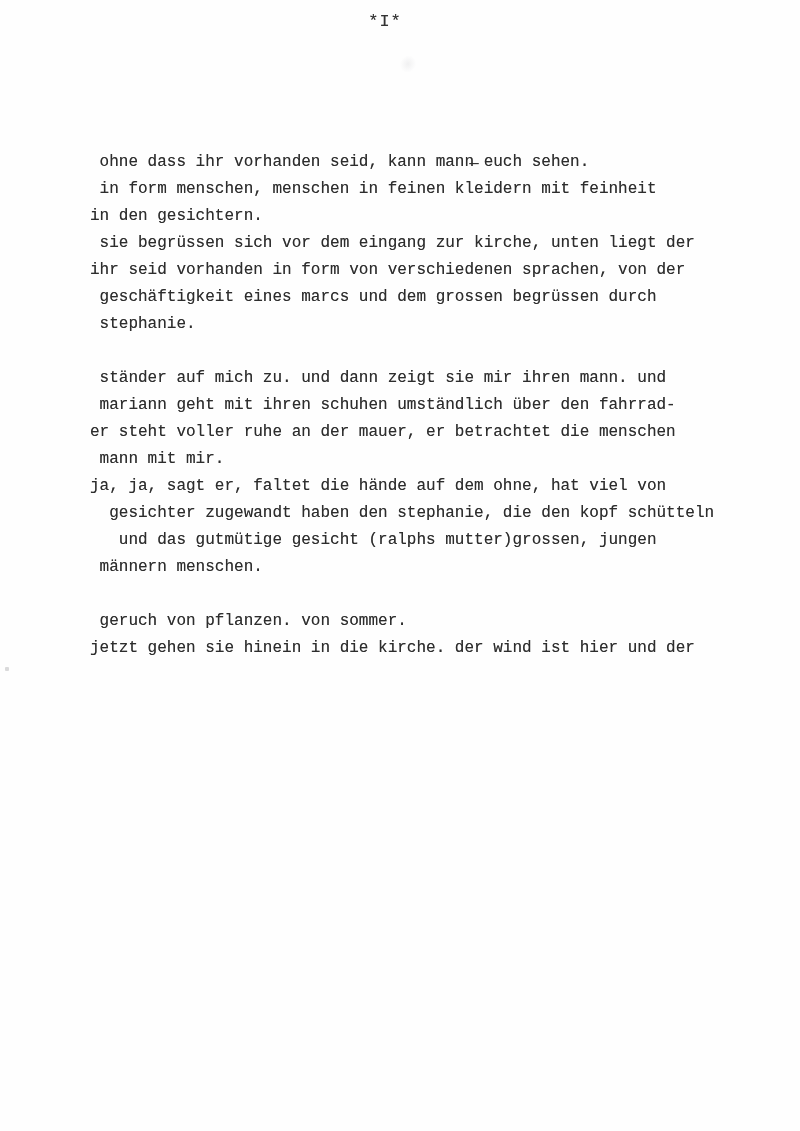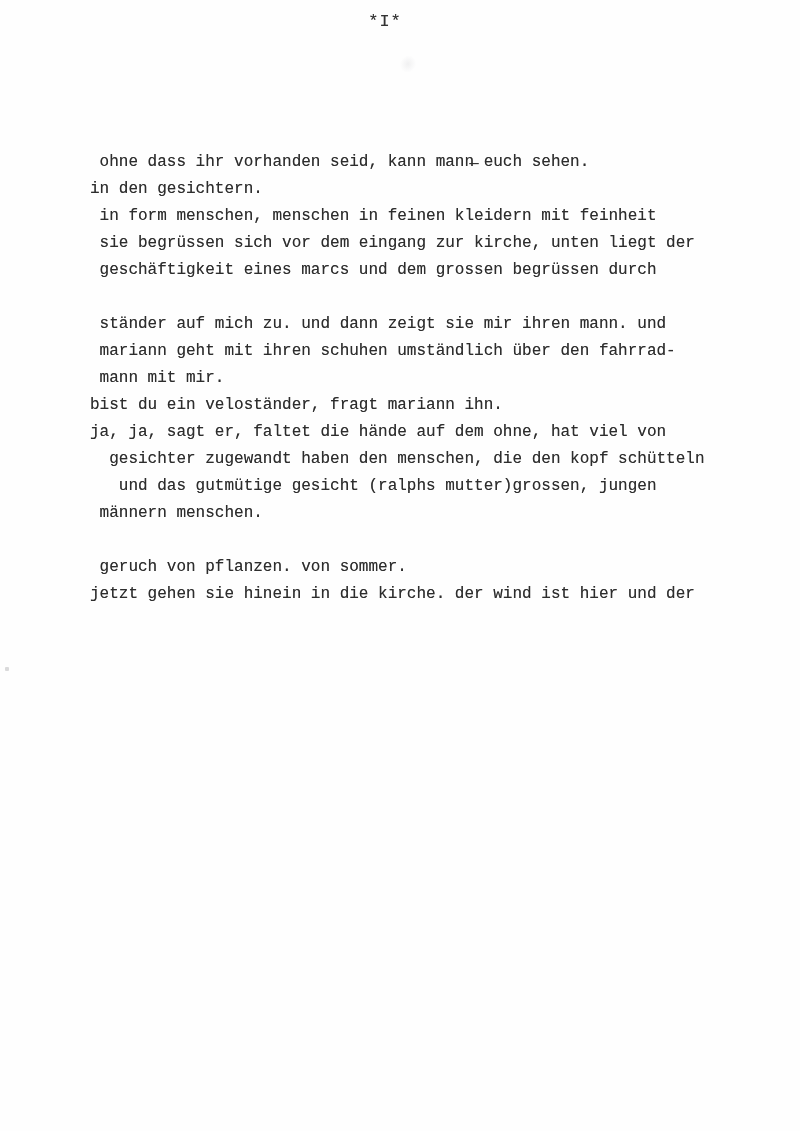--- a/index.html
+++ b/index.html
@@ -68,31 +68,33 @@
 
 <div class="paper">
 
   <div class="page-number">*I*</div>
 
   <div class="smudge-top"></div>
   <div class="margin-speck"></div>
 
   <div class="text-block">
     <div class="line"> ohne dass ihr vorhanden seid, kann mann̶ euch sehen.</div>
+    <div class="line"> in form menschen, menschen in feinen kleidern mit feinheit</div>
     <div class="line">in den gesichtern.</div>
-    <div class="line"> in form menschen, menschen in feinen kleidern mit feinheit</div>
     <div class="line"> sie begrüssen sich vor dem eingang zur kirche, unten liegt der</div>
+    <div class="line">ihr seid vorhanden in form von verschiedenen sprachen, von der</div>
     <div class="line"> geschäftigkeit eines marcs und dem grossen begrüssen durch</div>
+    <div class="line"> stephanie.</div>
     <div class="line"></div>
     <div class="line"> ständer auf mich zu. und dann zeigt sie mir ihren mann. und</div>
     <div class="line"> mariann geht mit ihren schuhen umständlich über den fahrrad-</div>
+    <div class="line">er steht voller ruhe an der mauer, er betrachtet die menschen</div>
     <div class="line"> mann mit mir.</div>
-    <div class="line">bist du ein veloständer, fragt mariann ihn.</div>
     <div class="line">ja, ja, sagt er, faltet die hände auf dem ohne, hat viel von</div>
-    <div class="line">  gesichter zugewandt haben den menschen, die den kopf schütteln</div>
+    <div class="line">  gesichter zugewandt haben den stephanie, die den kopf schütteln</div>
     <div class="line">   und das gutmütige gesicht (ralphs mutter)grossen, jungen</div>
     <div class="line"> männern menschen.</div>
     <div class="line"></div>
     <div class="line"> geruch von pflanzen. von sommer.</div>
     <div class="line">jetzt gehen sie hinein in die kirche. der wind ist hier und der</div>
   </div>
 
 </div>
 
 </body></html>

